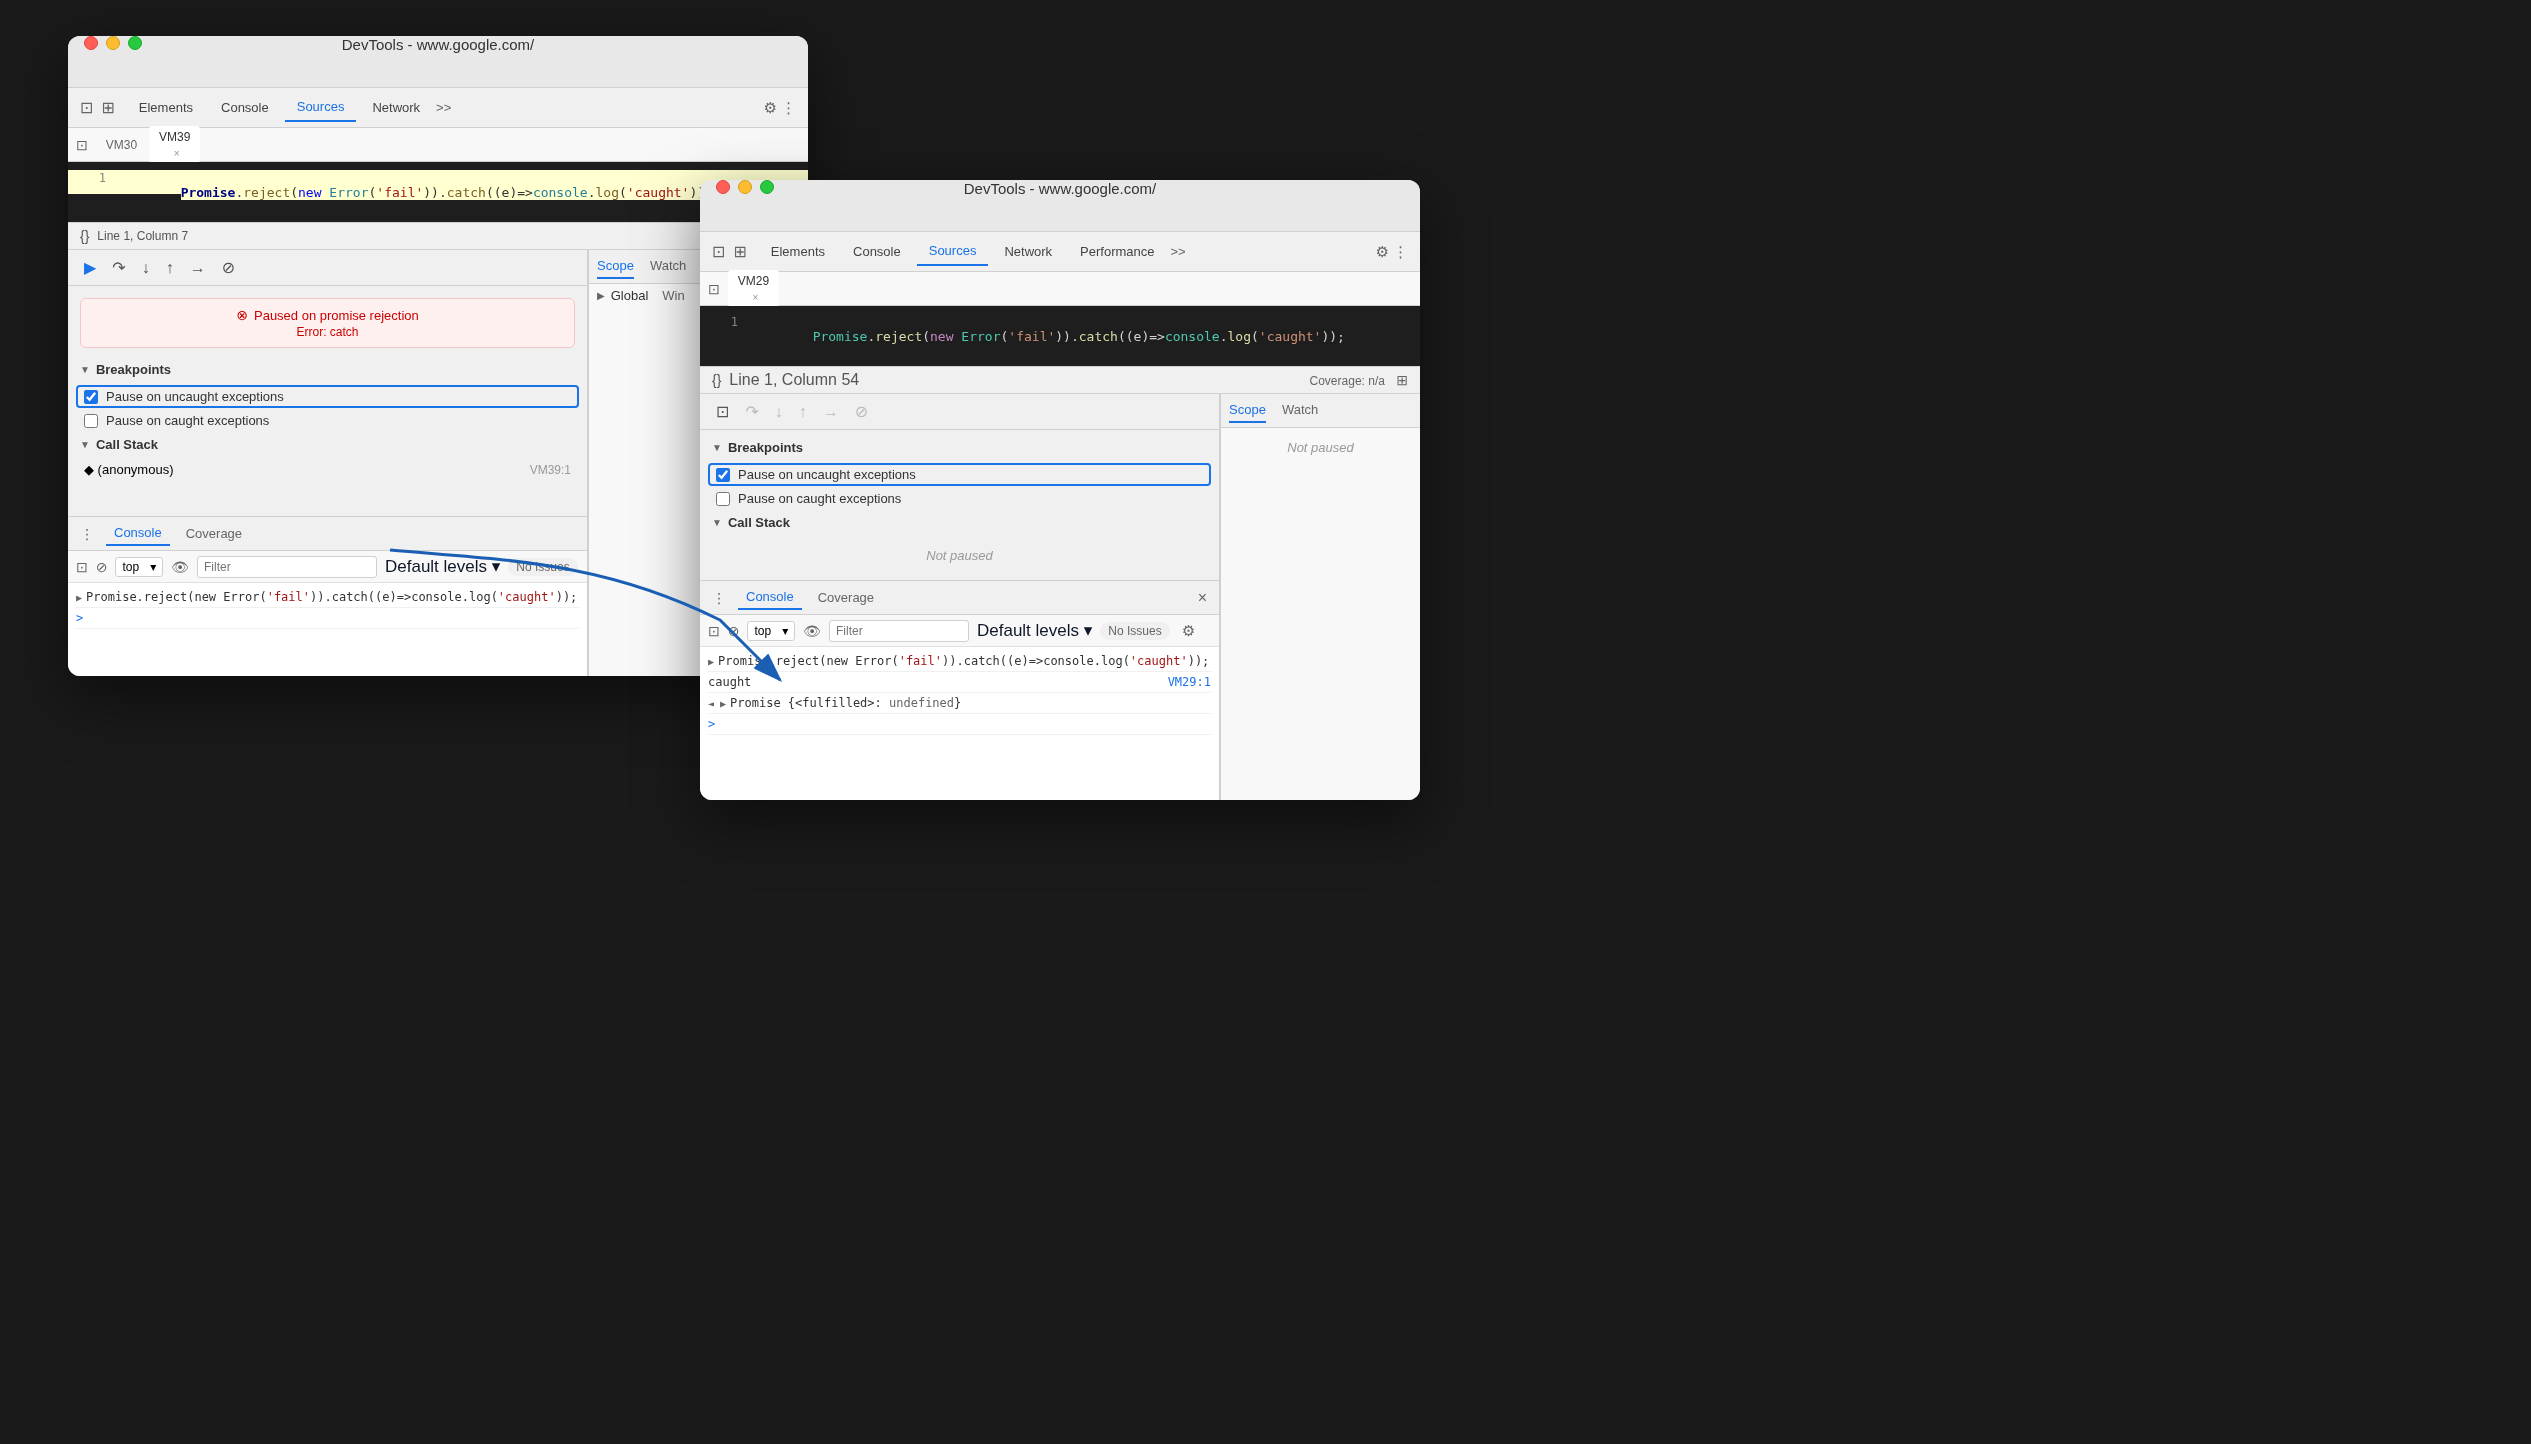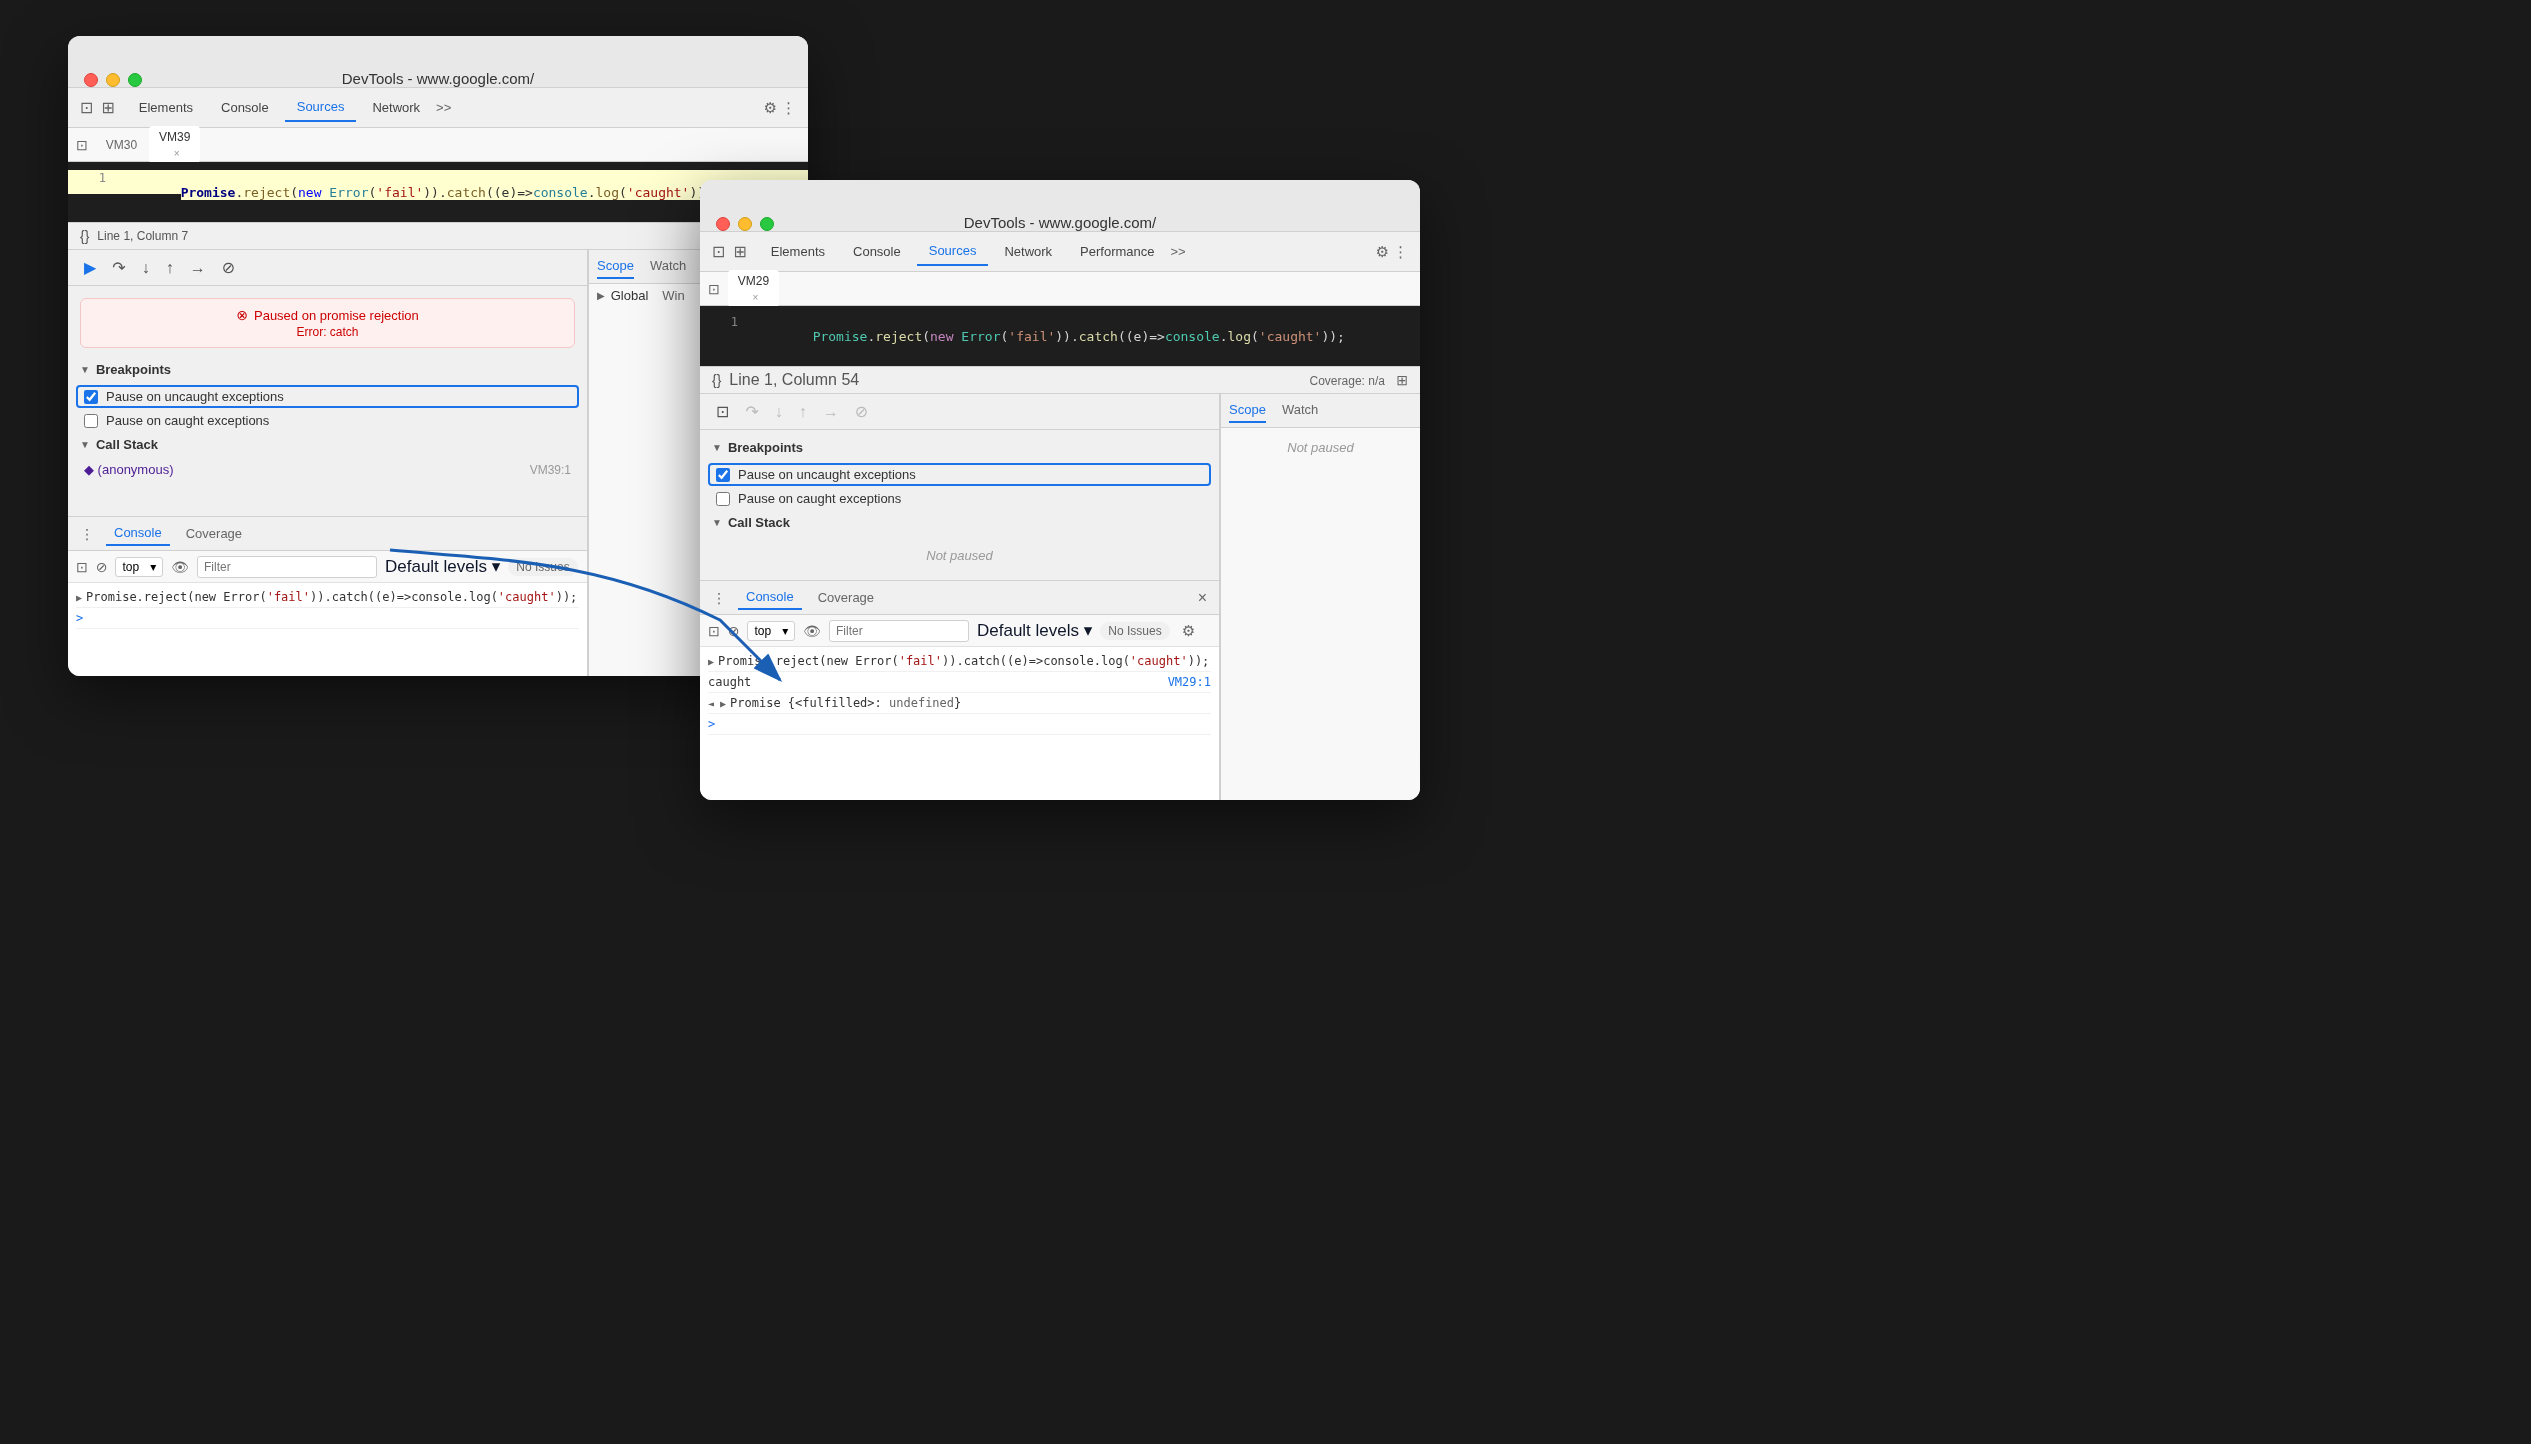--- a/index.html
+++ b/index.html
@@ -21,21 +21,21 @@
       overflow: hidden;
       display: flex;
       flex-direction: column;
     }
 
     
     .title-bar {
       background: #e8e8e8;
       height: 52px;
       display: flex;
-      align-items: flex-end;
+      align-items: flex-start;
       padding: 0 16px;
       border-bottom: 1px solid #d0d0d0;
       position: relative;
     }
     .traffic-lights {
       display: flex;
       gap: 8px;
       align-items: center;
     }
     .traffic-light {
@@ -505,21 +505,21 @@
         <div class="breakpoint-item">
           <input type="checkbox" style="">
           <span>Pause on caught exceptions</span>
         </div>
 
         <div class="section-header">
           <span class="section-triangle">▼</span>
           <span>Call Stack</span>
         </div>
         <div class="callstack-item">
-          <span style="color:#4c1d95;">◆ <span>(anonymous)</span></span>
+          <span style="color:#000000;">◆ <span>(anonymous)</span></span>
           <span class="callstack-location">VM39:1</span>
         </div>
       </div>
 
       <div class="console-area" style="height:160px; flex-shrink:0;">
         <div class="console-tab-bar">
           <span style="font-size:14px; color:#666; margin-right:4px;">⋮</span>
           <span class="console-tab active">Console</span>
           <span class="console-tab">Coverage</span>
         </div>

